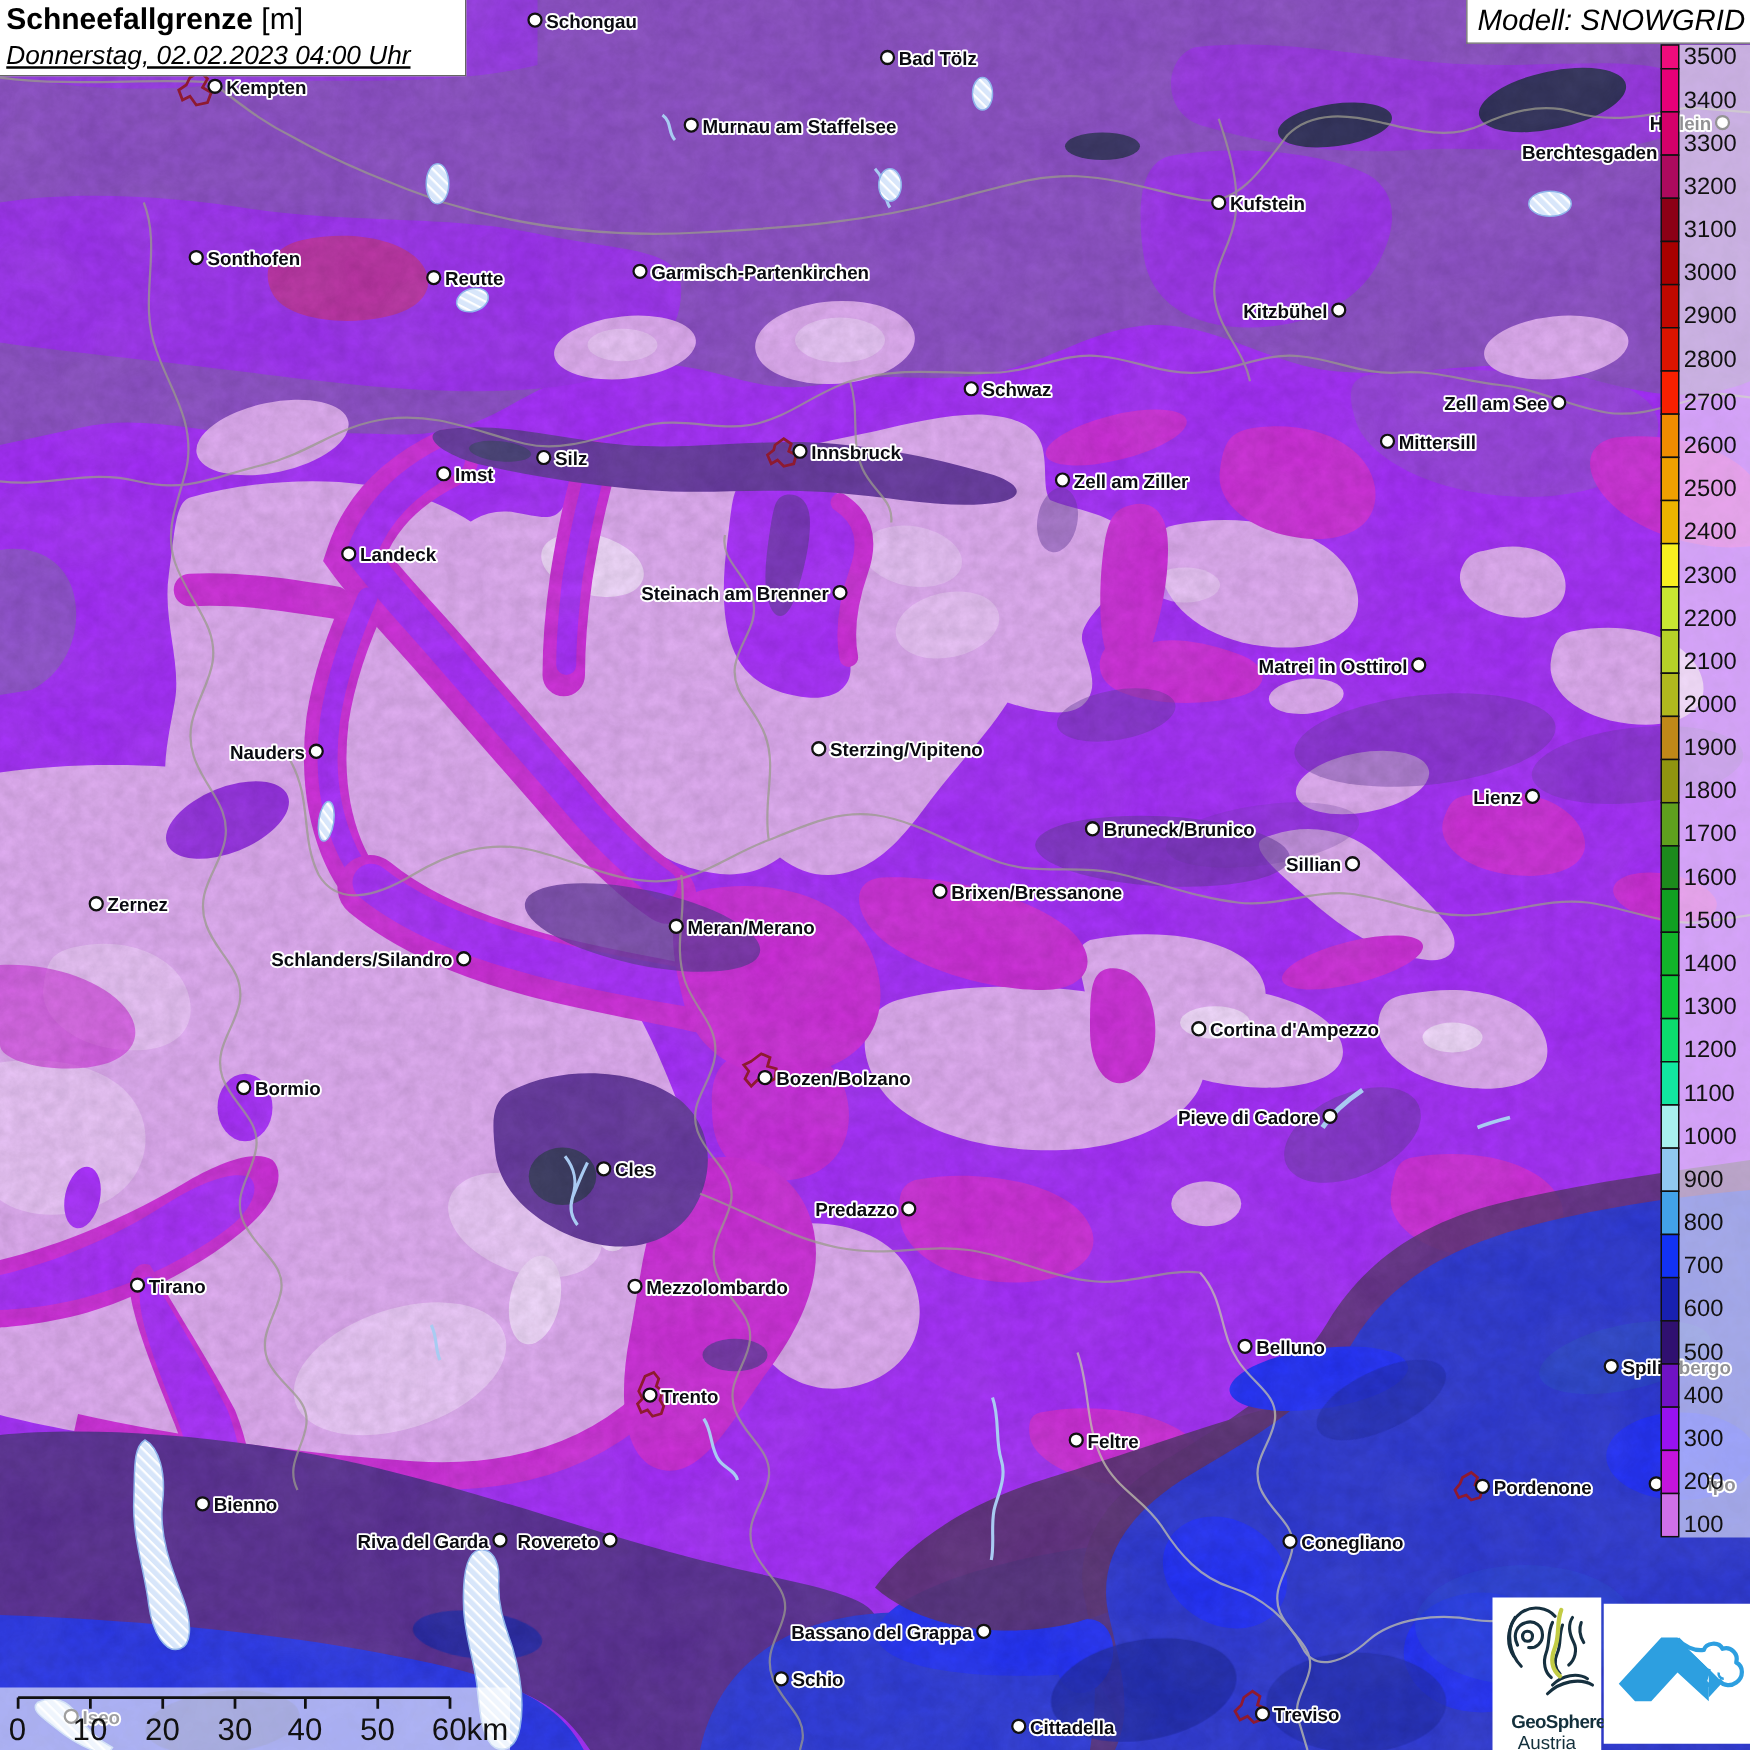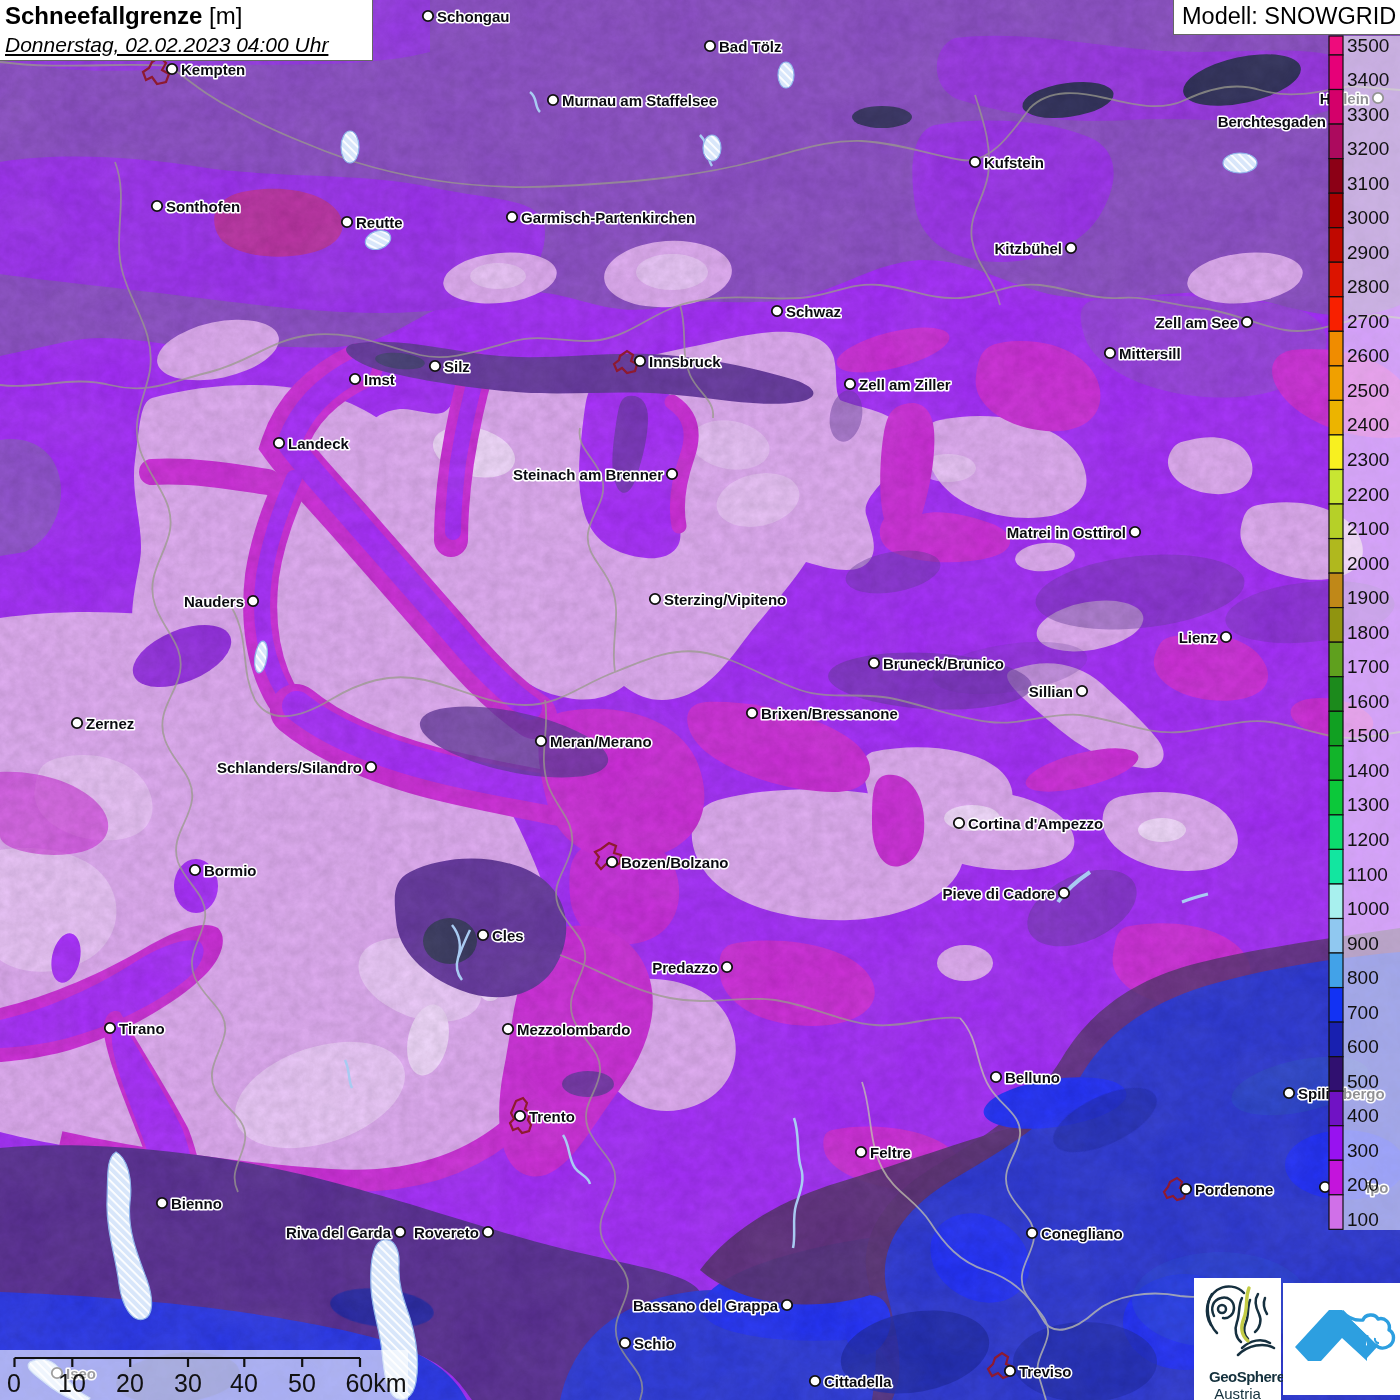--- a/index.html
+++ b/index.html
@@ -1,20 +1,20 @@
 <!DOCTYPE html>
 <html><head><meta charset="utf-8">
 <style>
  html,body{margin:0;padding:0;background:#fff;font-family:"Liberation Sans",sans-serif;}
  #wrap{position:relative;width:1400px;height:1400px;overflow:hidden;}
  .city{font-size:15px;font-weight:bold;fill:#0B0B12;stroke:#fff;stroke-width:3.1;paint-order:stroke;stroke-linejoin:round;}
  #title{position:absolute;left:0;top:0;width:373px;height:61px;background:#fff;border-right:1px solid #666;border-bottom:1px solid #666;box-sizing:border-box;padding:1px 0 0 5px;white-space:nowrap;overflow:hidden;}
  #title .l1{font-size:24px;line-height:30px;}
  #title .l2{font-size:21px;font-style:italic;line-height:28px;text-decoration:underline;}
- #model{position:absolute;right:0;top:0;width:227px;height:35px;background:#fff;border-left:1px solid #666;border-bottom:1px solid #666;box-sizing:border-box;font-size:23.5px;padding:3px 0 0 8px;white-space:nowrap;}
+ #model{position:absolute;right:0;top:0;width:227px;height:35px;background:#fff;border-left:1px solid #666;border-bottom:1px solid #666;box-sizing:border-box;font-size:23.5px;font-style:italic;padding:3px 0 0 8px;white-space:nowrap;}
  #scale{position:absolute;left:0;top:1350px;width:408px;height:50px;background:rgba(255,255,255,0.6);}
  #geos{position:absolute;left:1194px;top:1278px;width:87px;height:122px;background:#fff;text-align:center;}
  #geos .t1{font-size:15px;font-weight:bold;color:#13303C;margin-top:0px;letter-spacing:-0.5px;margin-left:15px;}
  #geos .t2{font-size:15px;color:#13303C;}
  #blu{position:absolute;left:1283px;top:1283px;width:117px;height:112px;background:#fff;}
 </style></head>
 <body>
 <div id="wrap">
 <svg width="1400" height="1400" viewBox="0 0 1400 1400">
 <defs>

